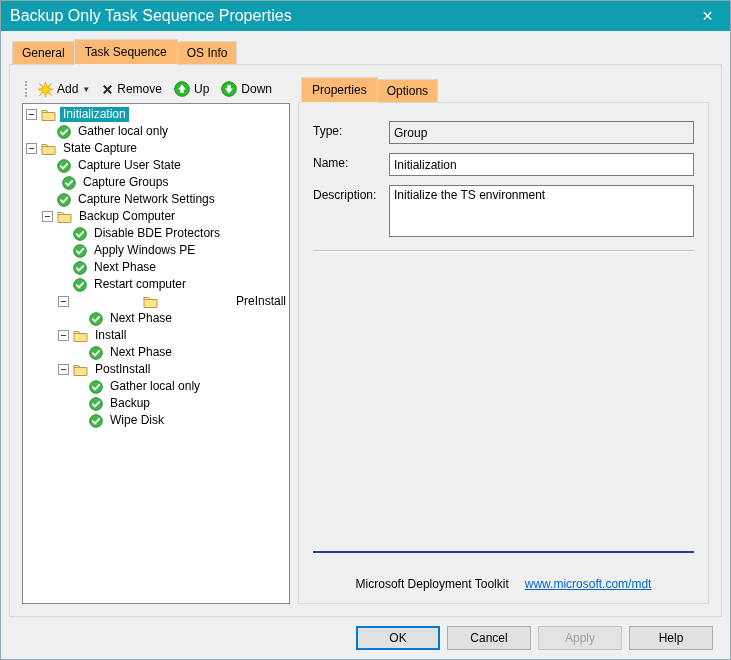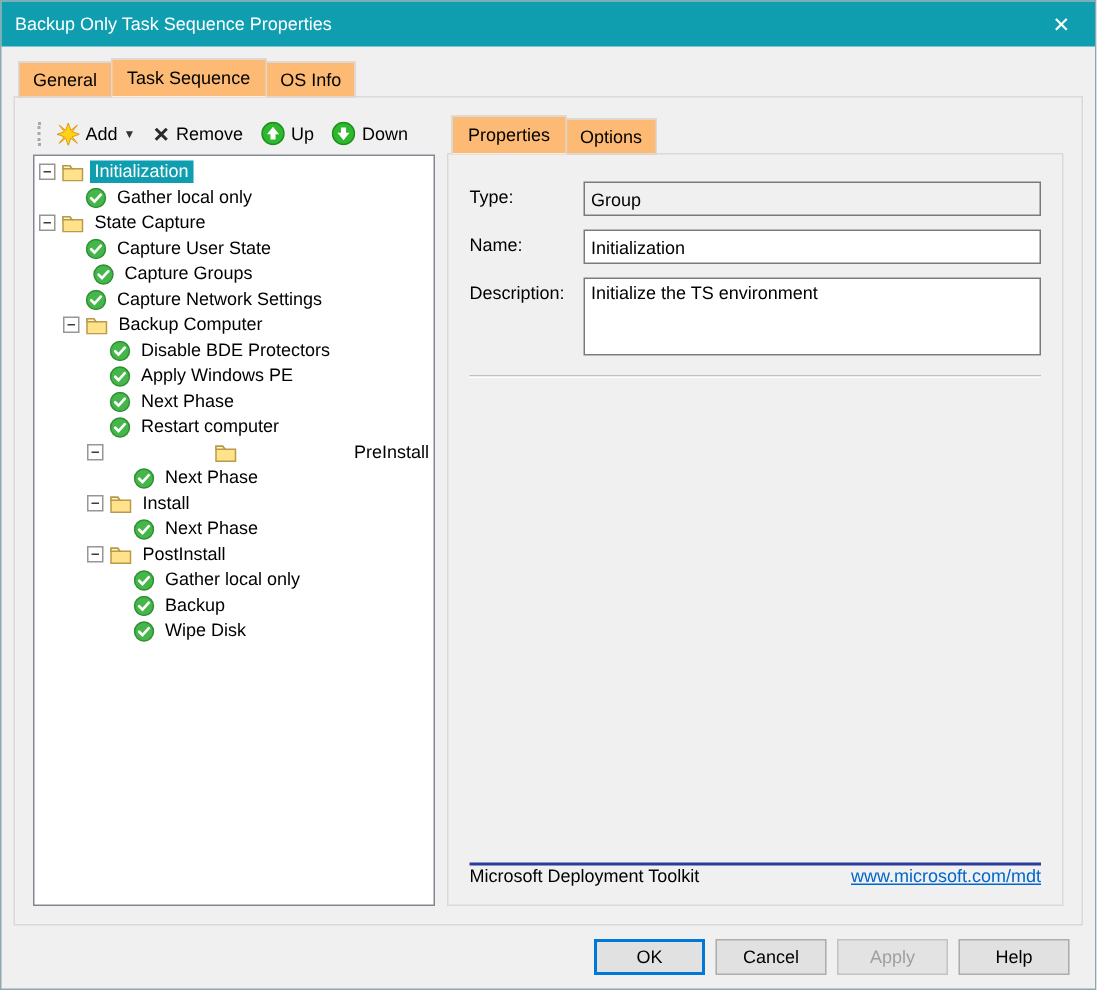--- a/index.html
+++ b/index.html
@@ -15,21 +15,21 @@
     background: #f0f0f0;
     display: flex; flex-direction: column;
   }
   .titlebar {
     flex: 0 0 30px;
     background: var(--titlebar, #0f9db0);
     color: #fff;
     display: flex; align-items: center;
     padding-left: 9px;
   }
-  .title-text { flex: 1; font-size: 12px; }
+  .title-text { flex: 1; font-size: 16px; }
   .close-btn {
     width: 45px; align-self: stretch;
     display: flex; align-items: center; justify-content: center;
     font-size: 14px; cursor: default;
   }
   .dialog-body {
     flex: 1; min-height: 0;
     display: flex; flex-direction: column;
     padding: 8px 8px 0;
   }
@@ -102,29 +102,29 @@
     font: inherit;
     padding: 2px 4px;
     outline: none;
     min-width: 0;
   }
   .txt.readonly { background: #f0f0f0; color: #000; }
   textarea.txt { height: 52px; resize: none; }
   .etched { height: 2px; border-top: 1px solid #c0c0c0; border-bottom: 1px solid #fff; margin-top: 4px; }
   .flex-spacer { flex: 1; }
   .footer-line { height: 2px; background: var(--footer-line, #2b3a9e); }
-  .footer-row { display: flex; justify-content: space-between; align-items: center; gap: 16px; padding: 0 0 2px; }
+  .footer-row { display: flex; justify-content: center; align-items: center; gap: 16px; padding: 24px 0 2px; }
   .footer-link { color: var(--link, #0066cc); text-decoration: underline; cursor: pointer; }
   .button-row {
     flex: 0 0 42px;
     display: flex; align-items: center; justify-content: flex-end;
     gap: 7px; padding: 0 9px;
   }
   .btn {
-    width: 74px; height: 24px;
+    width: 84px; height: 24px;
     background: #e1e1e1;
     border: 1px solid #adadad;
     font: inherit; cursor: default;
   }
   .btn.default { border: 2px solid var(--default-button, #0078d7); }
   .btn.disabled { color: #9f9f9f; background: #e3e3e3; border-color: #c3c3c3; }
 </style>
 </head>
 <body>
 

